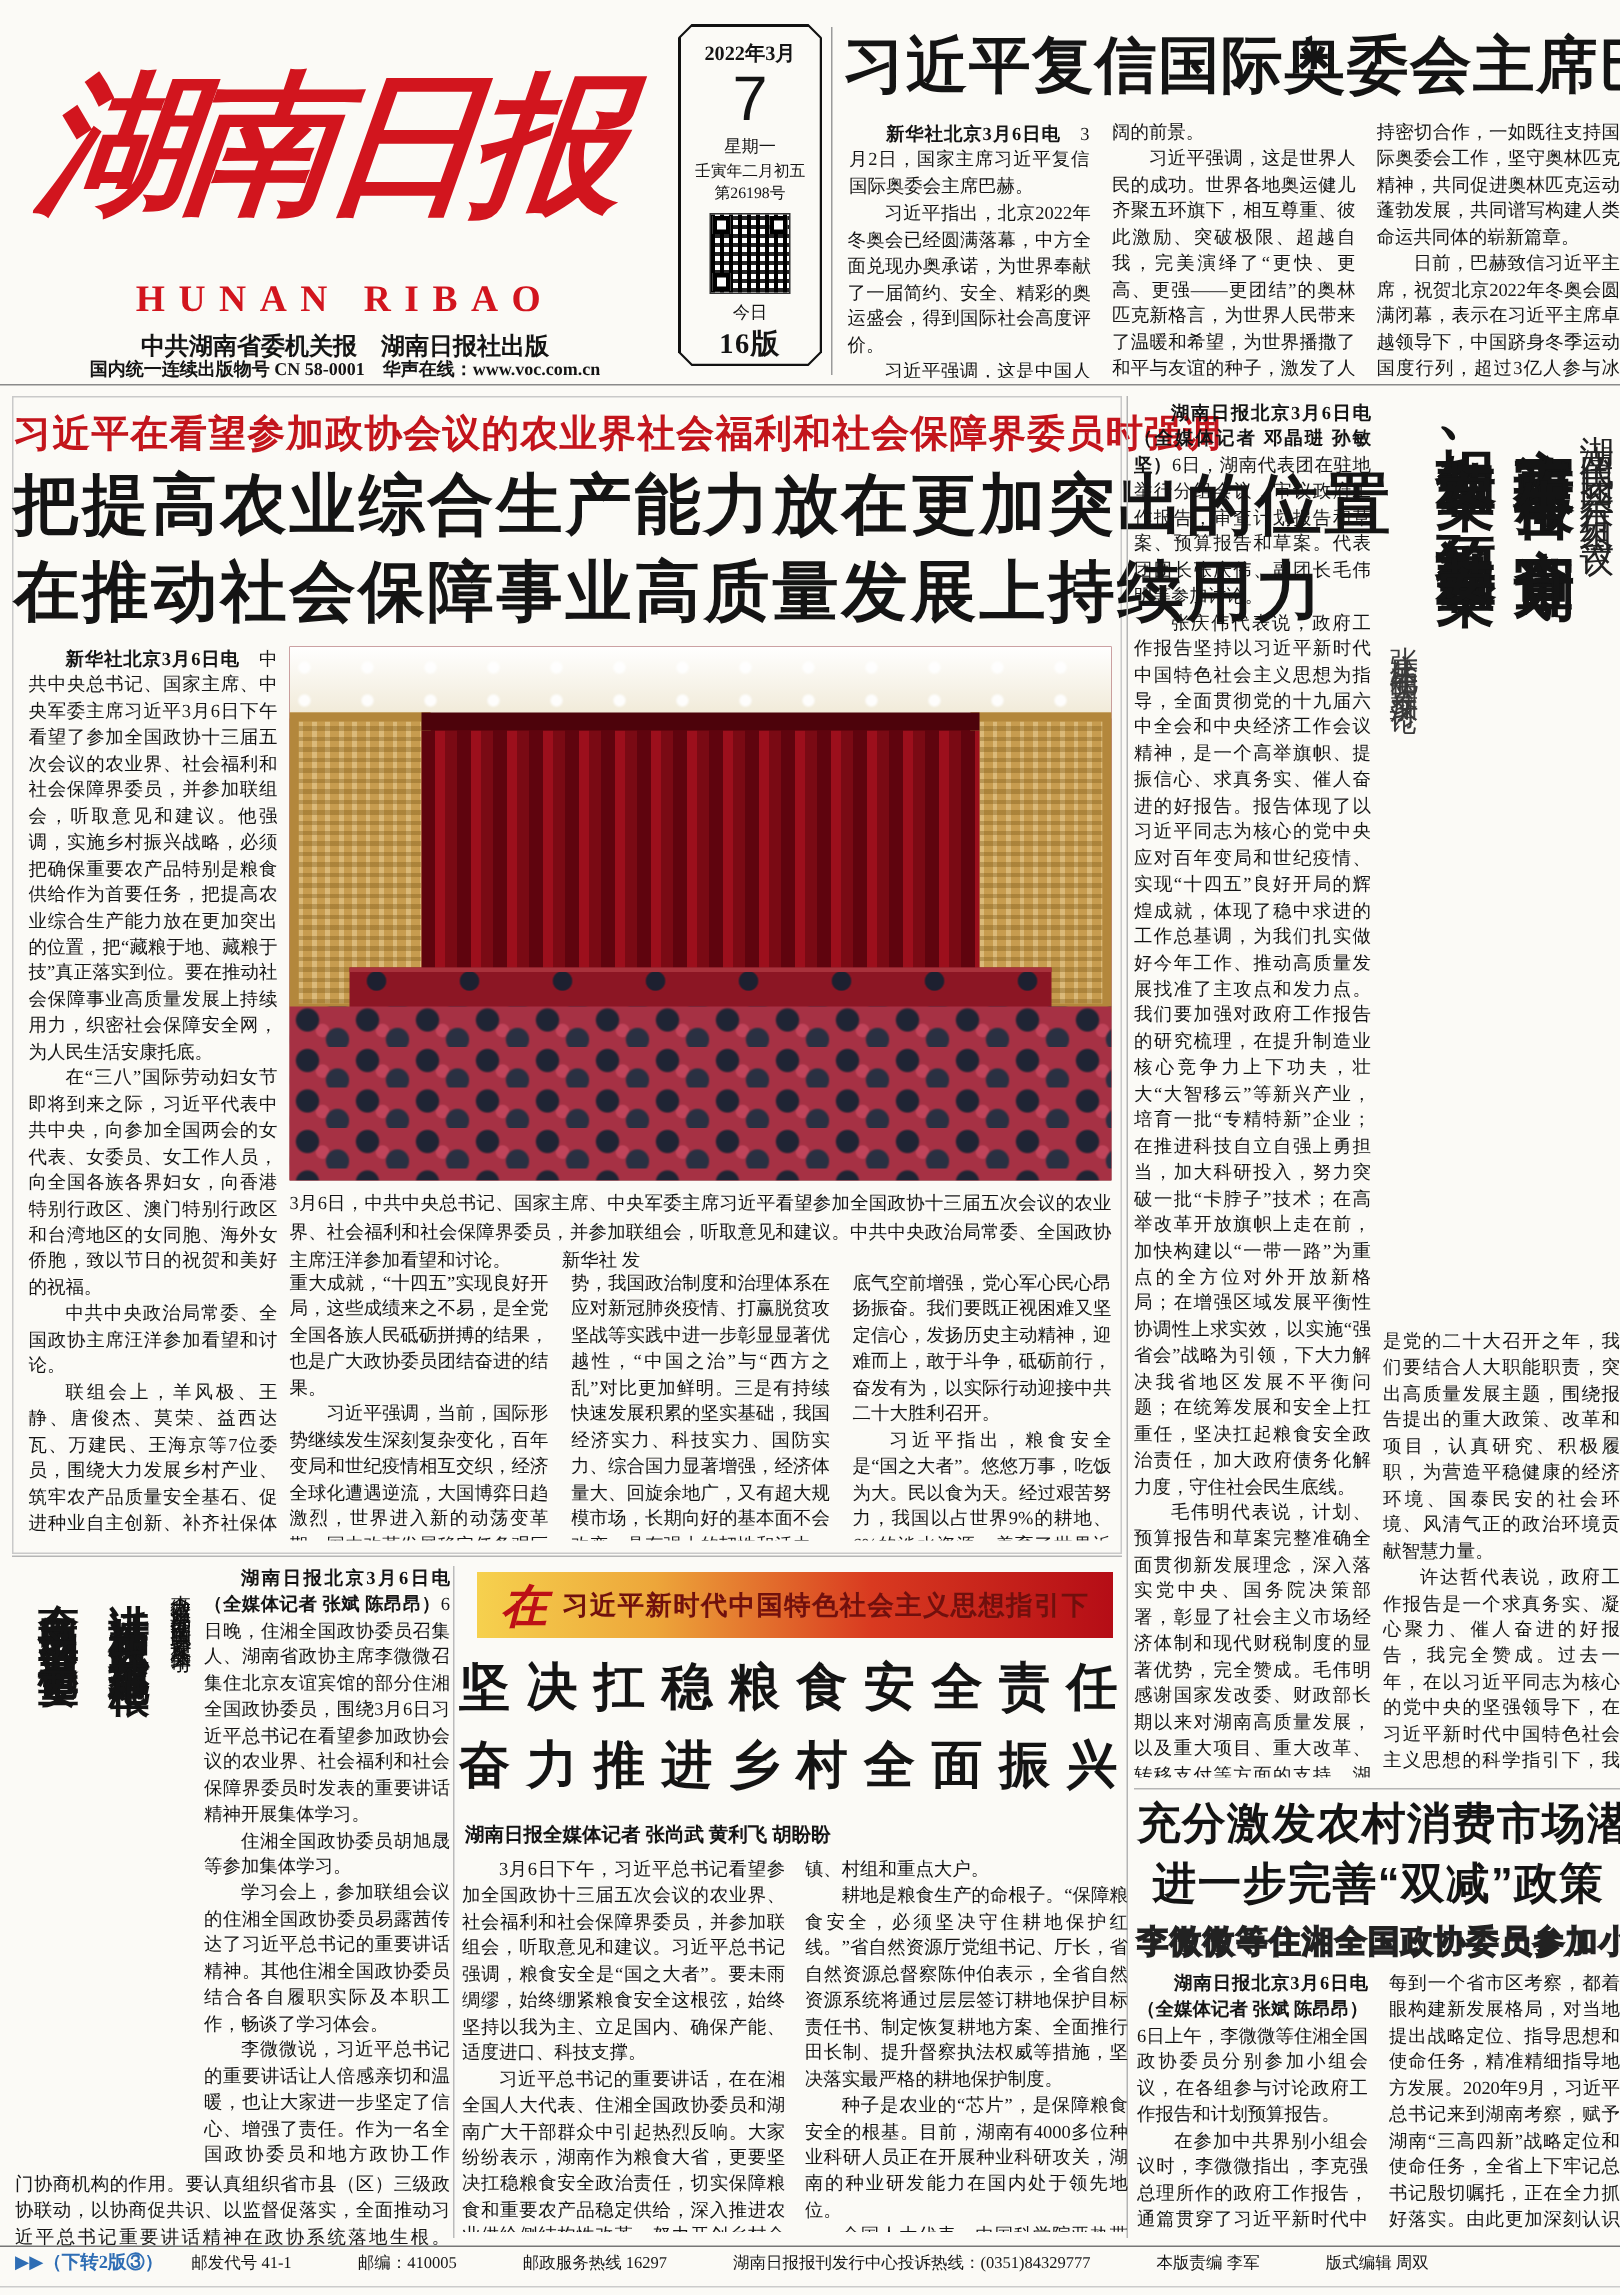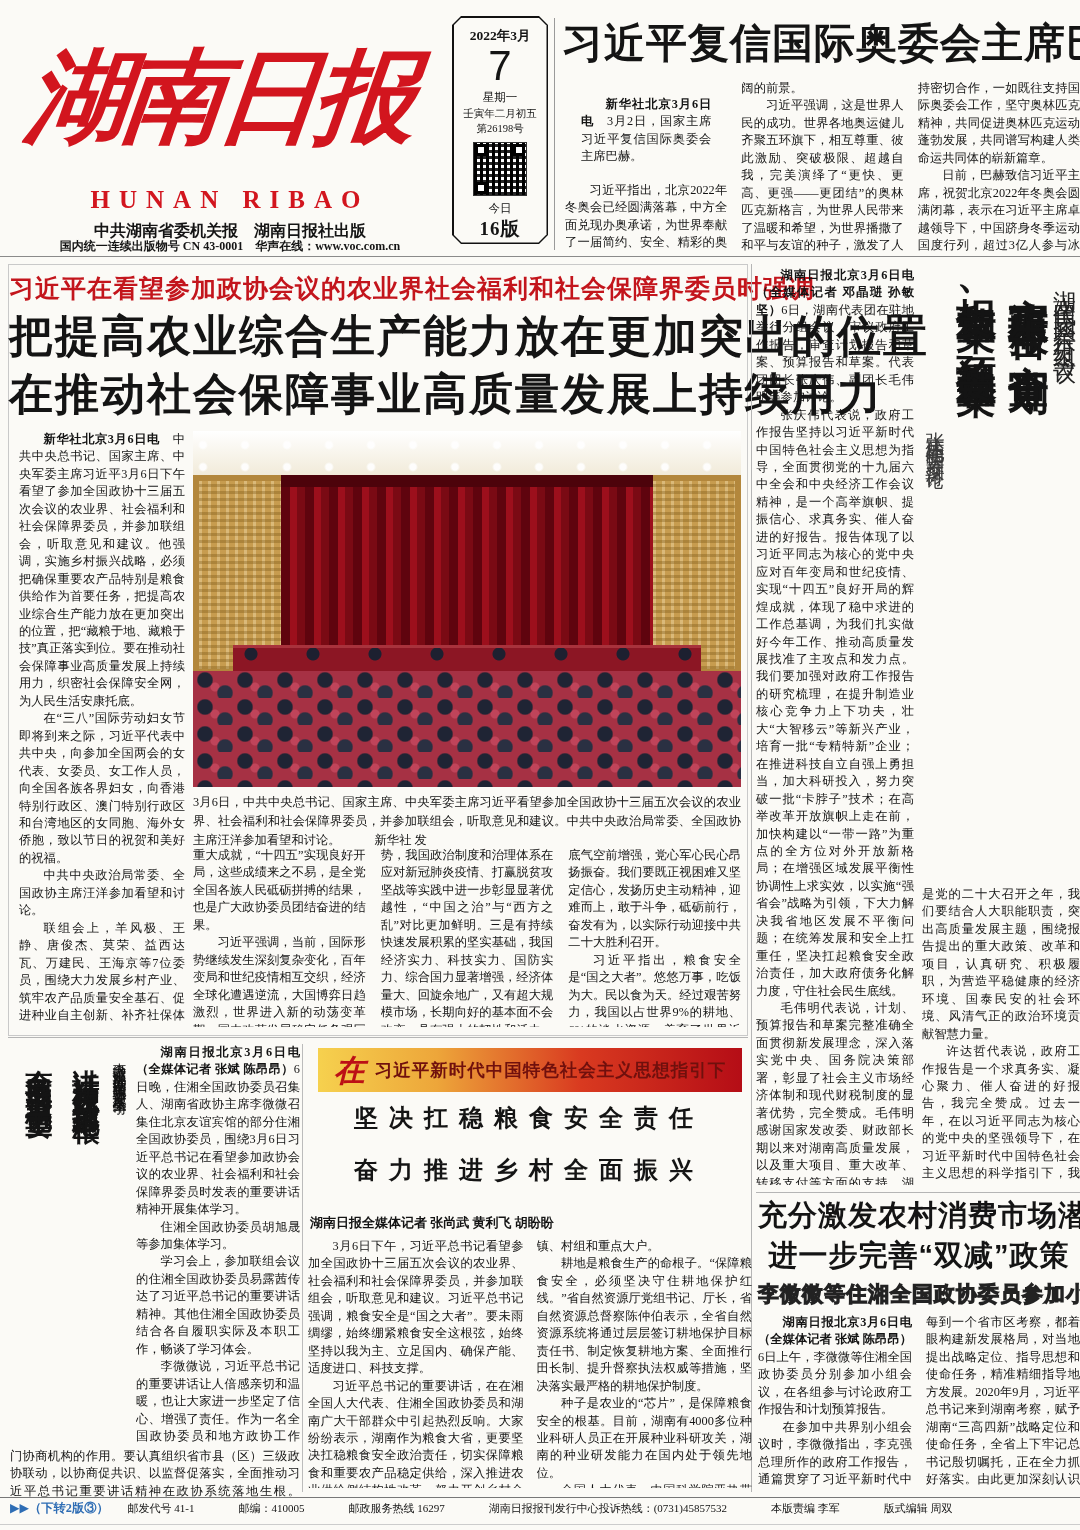--- a/index.html
+++ b/index.html
@@ -104,21 +104,21 @@
     text-align:justify;margin:0;}
 
   
   .cf{left:306px;top:1044px;width:446px;height:448px;}
   .cf-banner{position:absolute;left:12px;top:4px;width:424px;height:44px;
     background:linear-gradient(90deg,#f6d14e 0%,#eda63a 28%,#d93a20 62%,#b50d16 100%);
     display:flex;align-items:center;justify-content:center;gap:10px;}
   .cf-zai{font-size:31px;font-weight:bold;font-style:italic;color:#bc1016;line-height:1;}
   .cf-banner-text{font-size:17.5px;font-weight:900;color:#70100d;letter-spacing:1px;
     font-family:"Liberation Sans",sans-serif;}
-  .cf-h{position:absolute;left:0;width:100%;text-align:center;font-weight:900;font-size:24px;
+  .cf-h{position:absolute;left:0;width:100%;text-align:center;font-weight:900;font-size:34px;
     letter-spacing:11px;white-space:nowrap;}
   .cf-h1{top:58px}.cf-h2{top:110px}
   .cf-byline{position:absolute;left:4px;top:170px;font-size:13px;font-weight:bold;}
   .cf-cols{position:absolute;left:2px;top:194px;width:444px;height:250px;display:flex;gap:13px;}
   .cf-cols .col{flex:1;}
 
   
   .br{left:758px;top:1196px;width:322px;height:296px;}
   .br-h{position:absolute;left:0;width:100%;text-align:center;font-weight:900;font-size:29px;
     letter-spacing:1px;white-space:nowrap;}
@@ -134,21 +134,21 @@
     font-size:11px;white-space:nowrap;}
 </style>
 </head>
 <body>
 
 <div id="page">
 
   <div class="abs calligraphy">湖南日报</div>
   <div class="abs pinyin">HUNAN  RIBAO</div>
   <div class="abs orgline">中共湖南省委机关报　湖南日报社出版</div>
-  <div class="abs issnline">国内统一连续出版物号 CN 43-0001　华声在线：www.voc.com.cn</div>
+  <div class="abs issnline">国内统一连续出版物号 CN 58-0001　华声在线：www.voc.com.cn</div>
 
   <div class="abs datebox">
     <div class="datebox-in">
       <div class="db-ym">2022年3月</div>
       <div class="db-day">7</div>
       <div class="db-week">星期一</div>
       <div class="db-lunar">壬寅年二月初五</div>
       <div class="db-issue">第26198号</div>
       <div class="qr">
         <div class="fm fm1"></div>
@@ -157,21 +157,21 @@
       </div>
       <div class="db-today">今日</div>
       <div class="db-pages">16版</div>
     </div>
   </div>
   <div class="abs vline" style="left:554px;top:18px;height:232px;"></div>
 
   <div class="abs tr-headline sans">习近平复信国际奥委会主席巴赫</div>
   <div class="abs tr-cols">
     <div class="col bodytext">
-      <p style="margin:16px;text-indent:2em;text-align:justify;"><b>新华社北京3月6日电</b><span>　3月2日，国家主席习近平复信国际奥委会主席巴赫。</span></p>
+      <p style="margin:1px;text-indent:2em;text-align:justify;"><b>新华社北京3月6日电</b><span>　3月2日，国家主席习近平复信国际奥委会主席巴赫。</span></p>
       <div>
           <p>习近平指出，北京2022年冬奥会已经圆满落幕，中方全面兑现办奥承诺，为世界奉献了一届简约、安全、精彩的奥运盛会，得到国际社会高度评价。</p>
           <p>习近平强调，这是中国人民的成功。中国人民是我们筹办北京冬奥会的力量源泉。通过北京冬奥会，中国3亿多人参与冰雪运动，为建设健康中国、促进人民福祉注入新动力，也为全球冰雪运动发展开辟了更为广</p>
         </div>
     </div>
     <div class="col bodytext cont">
         <p>阔的前景。</p>
         <p>习近平强调，这是世界人民的成功。世界各地奥运健儿齐聚五环旗下，相互尊重、彼此激励、突破极限、超越自我，完美演绎了“更快、更高、更强——更团结”的奥林匹克新格言，为世界人民带来了温暖和希望，为世界播撒了和平与友谊的种子，激发了人类增进团结、共克时艰、一起向未来的强大力量。</p>
       </div>
     <div class="col bodytext cont">
@@ -317,19 +317,19 @@
 
       </div>
     </div>
   </div>
 
   <div class="abs hline" style="left:0;top:1497px;width:1080px;background:#777;"></div>
   <div class="abs footer">
     <span>邮发代号 41-1</span>
     <span>邮编：410005</span>
     <span>邮政服务热线 16297</span>
-    <span>湖南日报报刊发行中心投诉热线：(0731)45857532</span>
+    <span>湖南日报报刊发行中心投诉热线：(0351)84329777</span>
     <span>本版责编 李军</span>
     <span>版式编辑 周双</span>
   </div>
   <div class="abs hline" style="left:0;top:1524px;width:1080px;background:#ccc;"></div>
 
 </div>
 
 </body></html>

